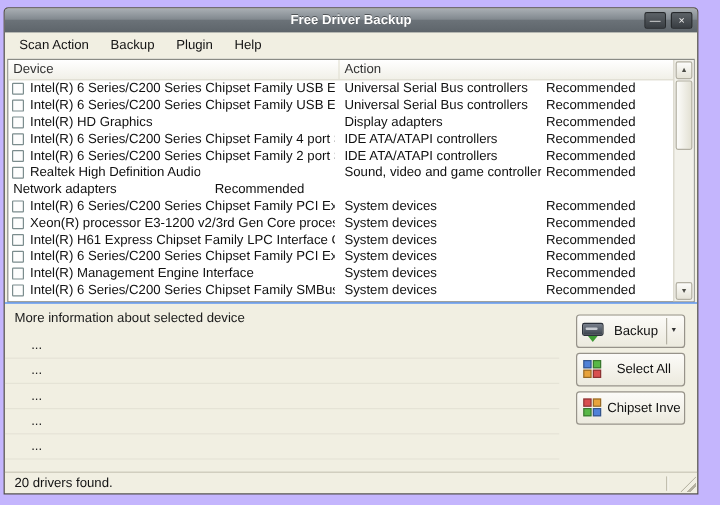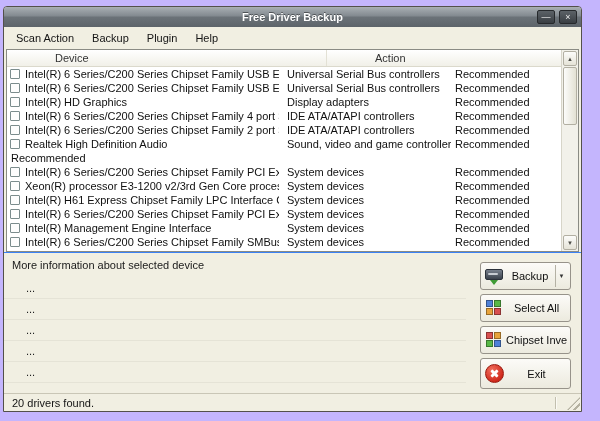--- a/index.html
+++ b/index.html
@@ -58,21 +58,21 @@
     border:1px solid #8a8b84;
     display:flex;
   }
   .list-main { flex:1; min-width:0; display:flex; flex-direction:column; overflow:hidden; }
   .thead {
     flex:0 0 17px; height:17px; display:flex;
     background:linear-gradient(#ffffff,#f1f0e8);
     border-bottom:1px solid #dbd9cc;
     font-size:11px; color:#333;
   }
-  .th { padding:0 4px; display:flex; align-items:center; border-right:1px solid #e3e1d5; overflow:hidden;margin-left:44px; }
+  .th { padding:0 4px; display:flex; align-items:center; border-right:1px solid #e3e1d5; overflow:hidden; }
   .th.c-dev { width:276px; }
   .th.c-type { width:168px; }
   .th.c-act { flex:1; border-right:none; }
   .rows { flex:1; overflow:hidden; }
   .trow { height:14px; display:flex; align-items:center; font-size:11px; color:#101010; }
   .cell { padding:0 4px; white-space:nowrap; overflow:hidden; line-height:14px; }
   .cell.c-dev { width:276px; display:flex; align-items:center; padding-left:3px; }
   .cell.c-dev .txt { white-space:nowrap; overflow:hidden; }
   .cell.c-type { width:168px; }
   .cell.c-act { flex:1; }
@@ -250,20 +250,21 @@
             </div>
             <div class="trow">
               <div class="cell c-dev">
                 <span class="cb"></span>
                 <span class="txt">Realtek High Definition Audio</span>
               </div>
               <div class="cell c-type">Sound, video and game controllers</div>
               <div class="cell c-act">Recommended</div>
             </div>
             <div class="trow">
+              <div class="cell c-type">Network adapters</div>
               <div class="cell c-act">Recommended</div>
             </div>
             <div class="trow">
               <div class="cell c-dev">
                 <span class="cb"></span>
                 <span class="txt">Intel(R) 6 Series/C200 Series Chipset Family PCI Express R...</span>
               </div>
               <div class="cell c-type">System devices</div>
               <div class="cell c-act">Recommended</div>
             </div>
@@ -349,26 +350,20 @@
         </div>
         <div class="btn">
           <span class="icon-cells">
             <i class="s1" style="background:#d84f4f"></i>
               <i class="s2" style="background:#e8a33b"></i>
             <i class="s3" style="background:#58b847"></i>
               <i class="s4" style="background:#4f81d8"></i>
           </span>
           <span class="lbl">Chipset Invert</span>
         </div>
-        <div class="btn btn-exit">
-          <span class="icon-exit">
-              <span class="circle"></span>
-            </span>
-          <span class="lbl">Exit</span>
-        </div>
       </div>
     </div>
 
     <div class="statusbar">
       <span>20 drivers found.</span>
       <span class="sb-sep"></span>
       <span class="grip"></span>
     </div>
 
   </div>

